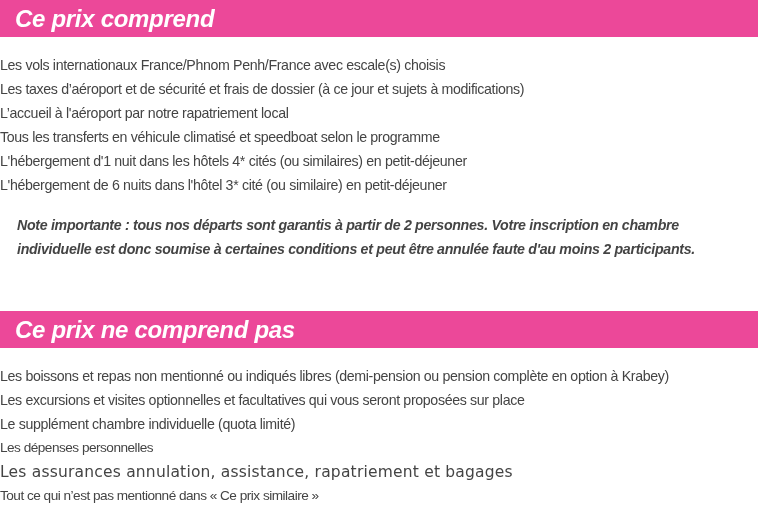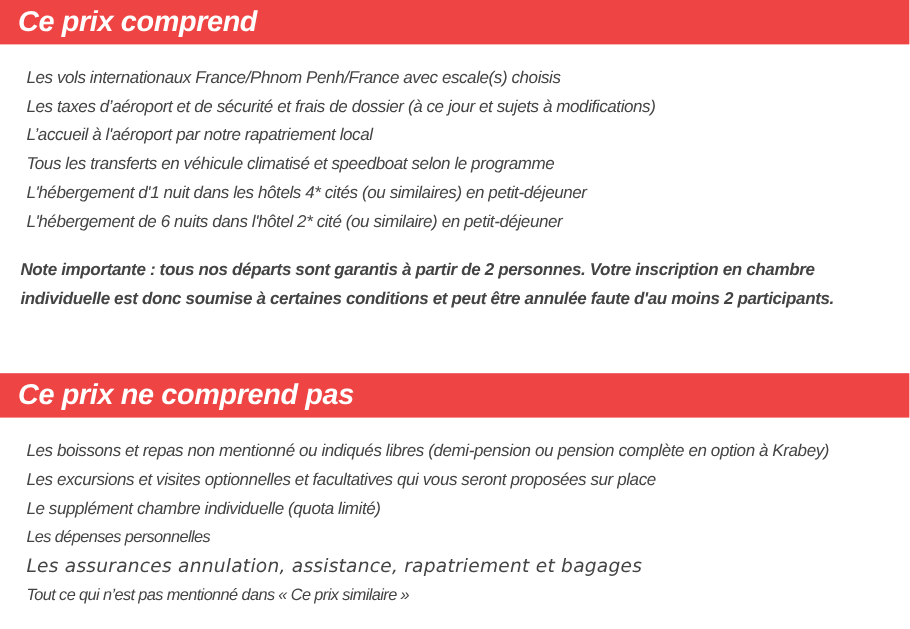--- a/index.html
+++ b/index.html
@@ -1,29 +1,29 @@
 <!DOCTYPE html>
 <html><head>
   <meta charset="utf-8">
   <style>
     html, body { margin: 0; padding: 0; background: #ffffff; }
     body { width: 758px; height: 524px; overflow: hidden; position: relative;
            font-family: "Liberation Sans", sans-serif; color: #444444; }
     .section-header {
       position: absolute; left: 0; width: 758px; height: 37px;
-      background: #ef4444; color: #ffffff;
+      background: #ec4899; color: #ffffff;
       font-family: "Liberation Sans", sans-serif; font-style: italic; font-weight: bold;
       font-size: 24px; line-height: 37px; padding-left: 15px; box-sizing: border-box;
       letter-spacing: -0.3px;
     }
     .list { position: absolute; left: 0; margin: 0; padding: 0; list-style: none; }
     .list li {
-      font-family: "Liberation Sans", sans-serif; font-style: italic;
+      font-family: "Liberation Sans", sans-serif; 
       font-size: 14.2px; line-height: 24px; height: 24px; white-space: nowrap;
-      color: #444444; letter-spacing: -0.35px; margin-left: 22px;
+      color: #444444; letter-spacing: -0.35px;
     }
     .list li.alt-font {
       font-family: "DejaVu Sans", sans-serif; font-size: 15.5px; letter-spacing: 0.2px;
     }
     .list li.small { font-size: 13.6px; letter-spacing: -0.5px; }
     .note {
       position: absolute; left: 0; top: 213px; width: 758px; margin: 0;
       font-family: "Liberation Sans", sans-serif; font-style: italic; font-weight: bold;
       font-size: 14.2px; line-height: 24px; color: #444444; letter-spacing: -0.3px; padding-left: 17px;
     }
@@ -32,21 +32,21 @@
 <body>
 
 <div class="section-header" style="top:0;">Ce prix comprend</div>
 
 <ul class="list" style="top:53px;">
   <li>Les vols internationaux France/Phnom Penh/France avec escale(s) choisis</li>
   <li>Les taxes d’aéroport et de sécurité et frais de dossier (à ce jour et sujets à modifications)</li>
   <li>L’accueil à l'aéroport par notre rapatriement local</li>
   <li>Tous les transferts en véhicule climatisé et speedboat selon le programme</li>
   <li>L'hébergement d'1 nuit dans les hôtels 4* cités (ou similaires) en petit-déjeuner</li>
-  <li>L'hébergement de 6 nuits dans l'hôtel 2* cité (ou similaire) en petit-déjeuner</li>
+  <li>L'hébergement de 6 nuits dans l'hôtel 3* cité (ou similaire) en petit-déjeuner</li>
 </ul>
 
 <p class="note">
   <span>Note importante : tous nos départs sont garantis à partir de 2 personnes. Votre inscription en chambre</span><br>
   <span>individuelle est donc soumise à certaines conditions et peut être annulée faute d'au moins 2 participants.</span>
 </p>
 
 <div class="section-header" style="top:311px;">Ce prix ne comprend pas</div>
 
 <ul class="list" style="top:364px;">

